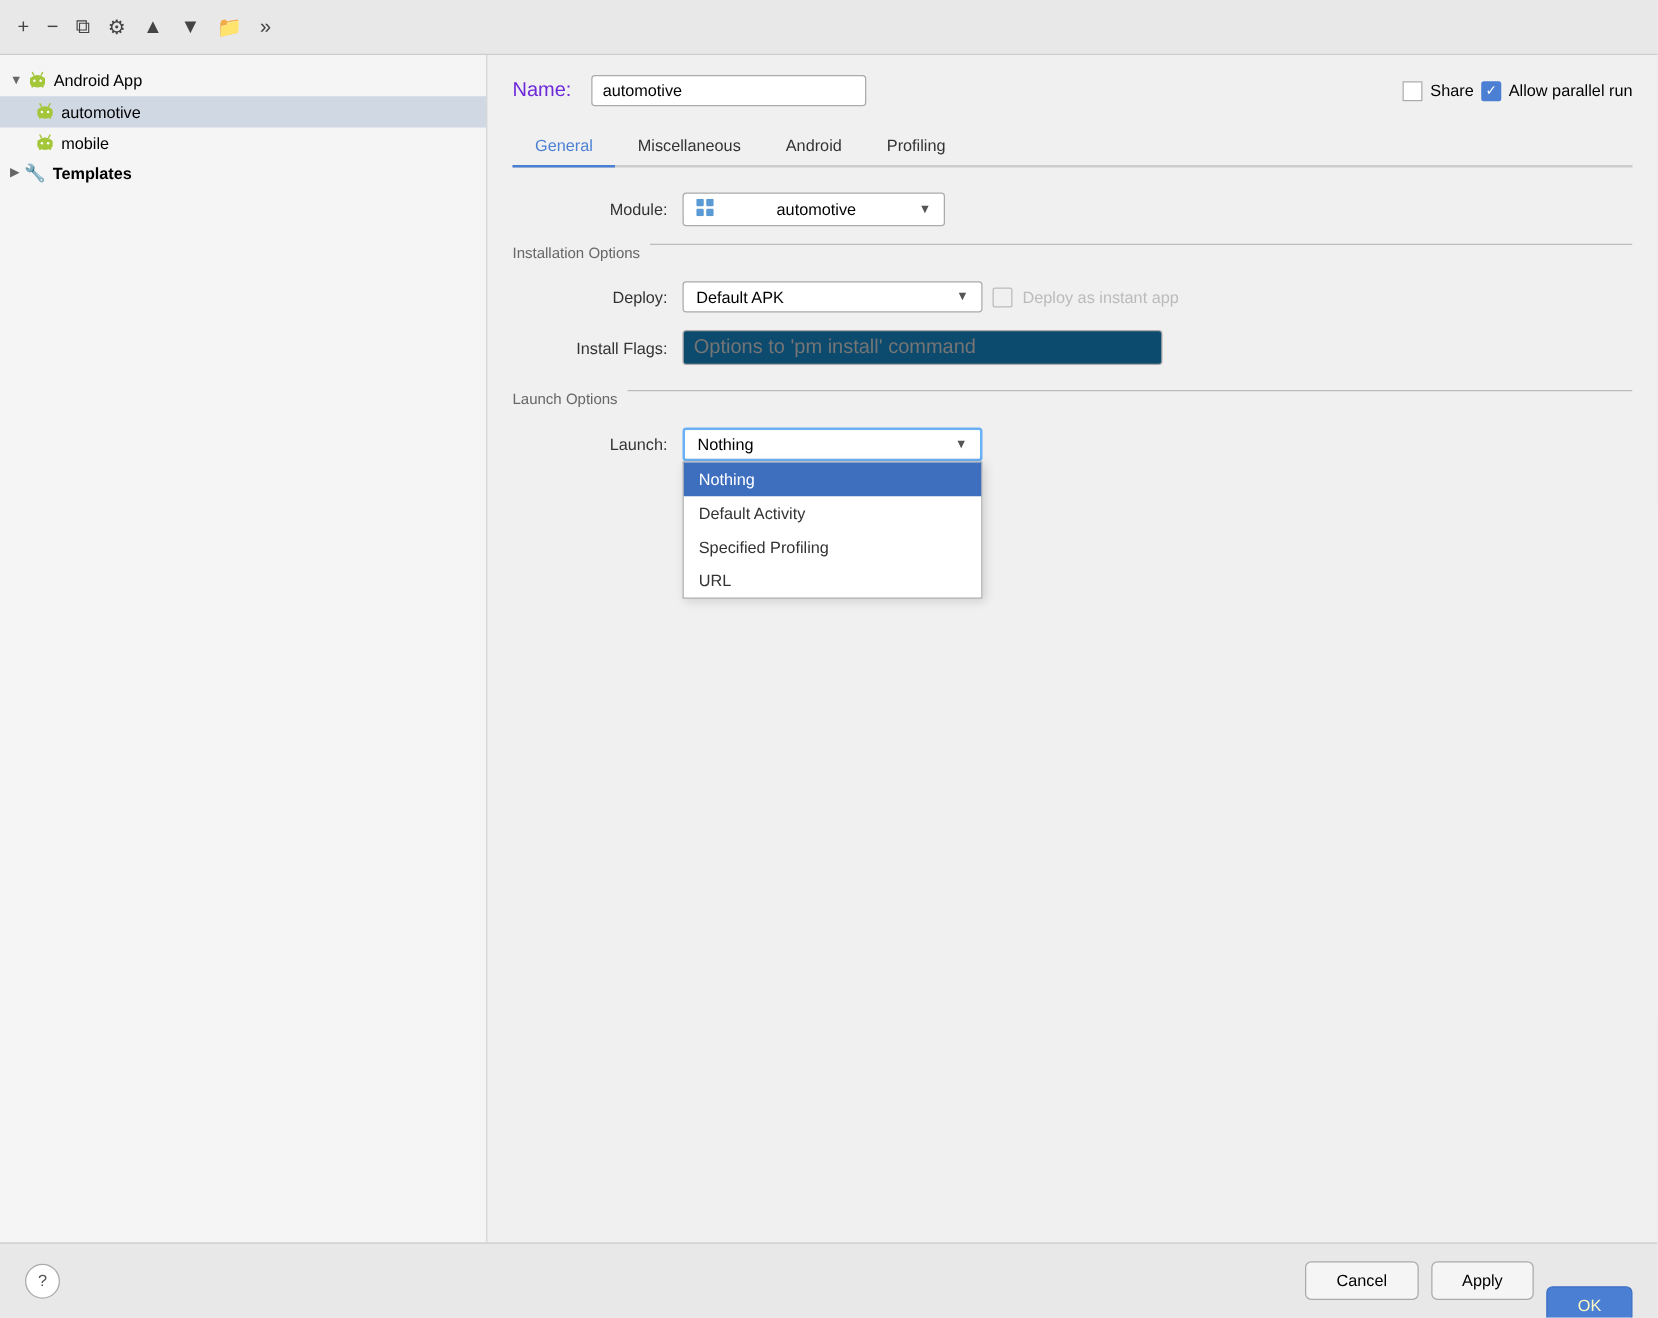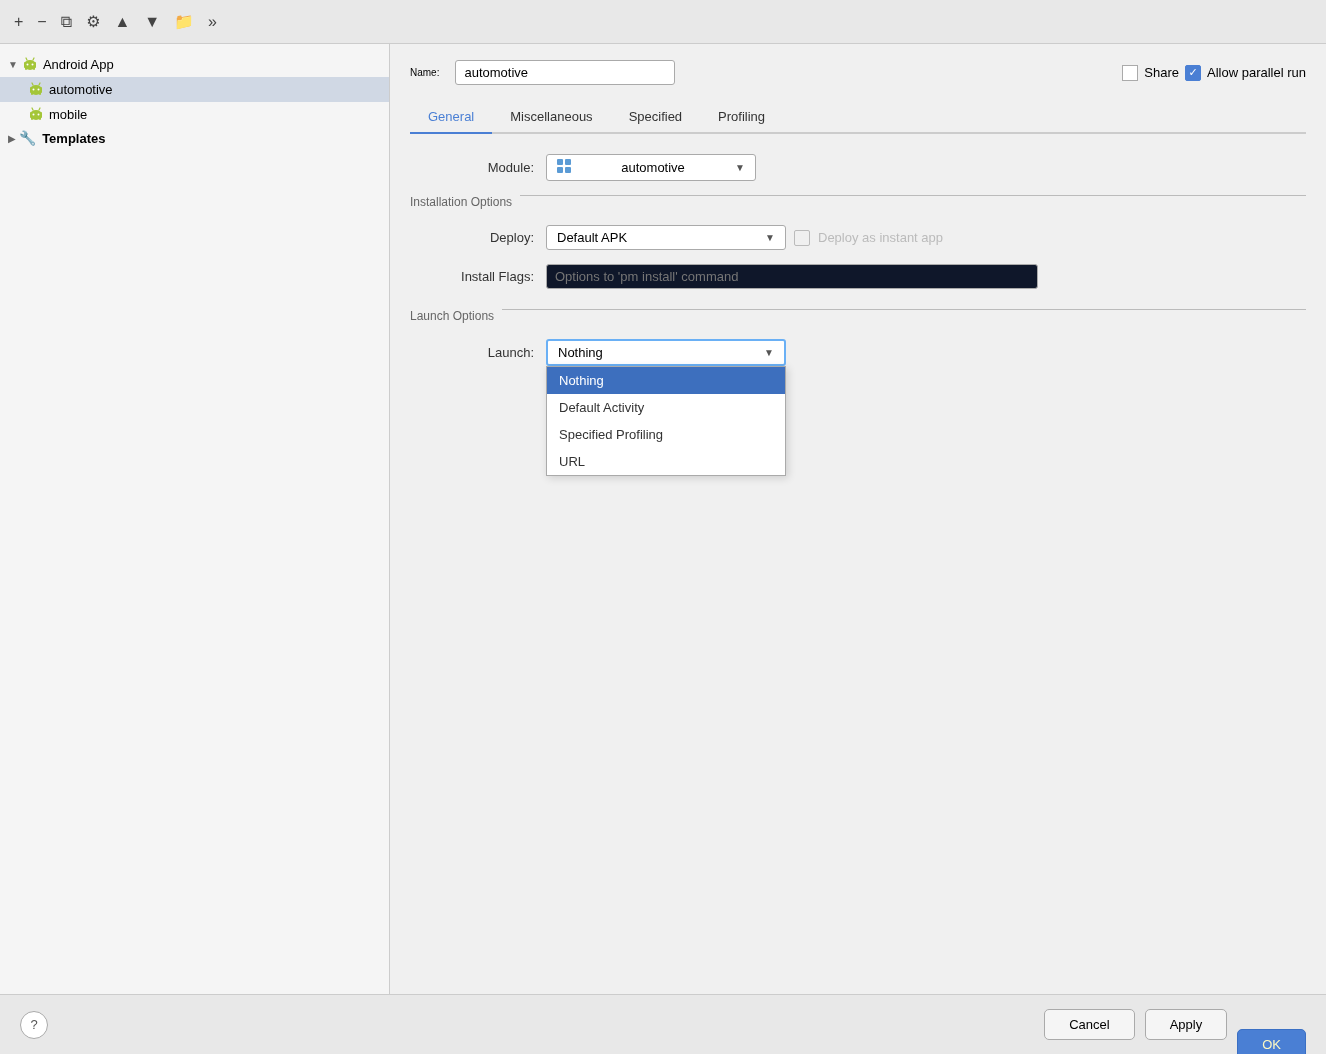--- a/index.html
+++ b/index.html
@@ -77,22 +77,22 @@
     }
 
     
     .config-header {
       display: flex;
       align-items: center;
       gap: 16px;
       margin-bottom: 16px;
     }
     .config-header label {
-      font-size: 10px;
-      color: #000000;
+      font-size: 16px;
+      color: #6d28d9;
     }
     .name-input {
       width: 220px;
       padding: 4px 8px;
       border: 1px solid #aaa;
       border-radius: 3px;
       font-size: 13px;
       background: white;
     }
     .share-area {
@@ -214,26 +214,26 @@
     }
     .instant-app-check {
       width: 16px;
       height: 16px;
       border: 1px solid #bbb;
       background: #f0f0f0;
       border-radius: 2px;
     }
 
     .install-flags-input {
-      width: 492px;
+      width: 384px;
       padding: 4px 8px;
       border: 1px solid #aaa;
       border-radius: 3px;
-      font-size: 13px;
-      background: #0f172a;
+      font-size: 16px;
+      background: #0c4a6e;
       color: #999;
     }
 
     
     .launch-dropdown-container {
       position: relative;
     }
     .launch-dropdown {
       display: flex;
       align-items: center;
@@ -397,21 +397,21 @@
         <div class="share-checkbox"></div>
         <span>Share</span>
         <div class="parallel-checkbox">✓</div>
         <span>Allow parallel run</span>
       </div>
     </div>
 
     <div class="tabs">
       <div class="tab active">General</div>
       <div class="tab">Miscellaneous</div>
-      <div class="tab">Specified</div>
+      <div class="tab">Android</div>
       <div class="tab">Profiling</div>
     </div>
 
     <div class="tab-content">
 
       <div class="form-row">
         <span class="form-label">Module:</span>
         <div class="dropdown module-dropdown">
           <span>
             <svg width="14" height="14" viewBox="0 0 14 14">

